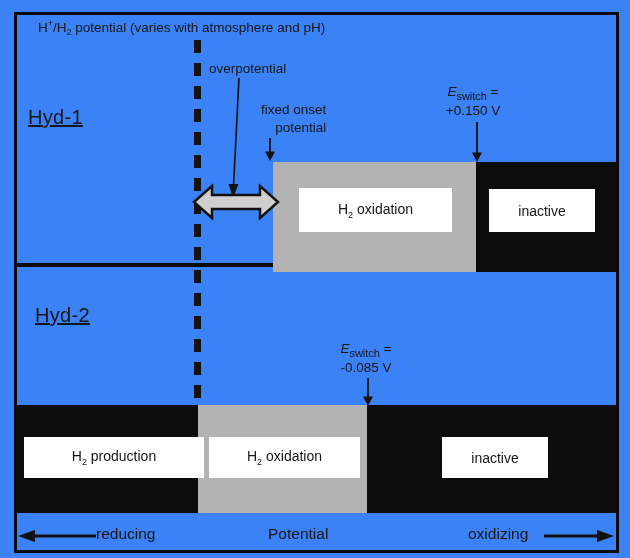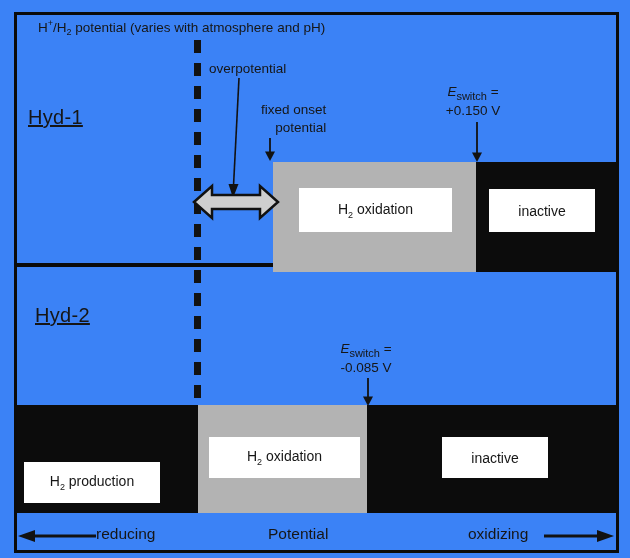--- a/index.html
+++ b/index.html
@@ -30,21 +30,21 @@
   #band1-black{left:476px;width:140px;background:#0c0c0c;}
   #separator{left:14px;top:263px;width:605px;height:4px;background:#0b0b0b;}
   .wbox{background:#fff;display:flex;align-items:center;justify-content:center;
     font-size:14px;white-space:nowrap;text-align:center;}
   #box1-ox{left:299px;top:188px;width:153px;height:44px;}
   #box1-inact{left:489px;top:189px;width:106px;height:43px;}
   .band2{top:405px;height:108px;}
   #band2-blackL{left:17px;width:181px;background:#0c0c0c;}
   #band2-gray{left:198px;width:169px;background:#b3b3b3;}
   #band2-blackR{left:367px;width:249px;background:#0c0c0c;}
-  #box2-prod{left:24px;top:462px;width:136px;height:41px;}
+  #box2-prod{left:24px;top:437px;width:180px;height:41px;}
   #box2-ox{left:209px;top:437px;width:151px;height:41px;}
   #box2-inact{left:442px;top:437px;width:106px;height:41px;}
   .axis-label{font-size:15.5px;top:525px;white-space:nowrap;}
   #ax-reducing{left:96px;}
   #ax-potential{left:268px;}
   #ax-oxidizing{left:468px;}
   svg{display:block;overflow:visible;}
 </style>
 </head>
 <body>

